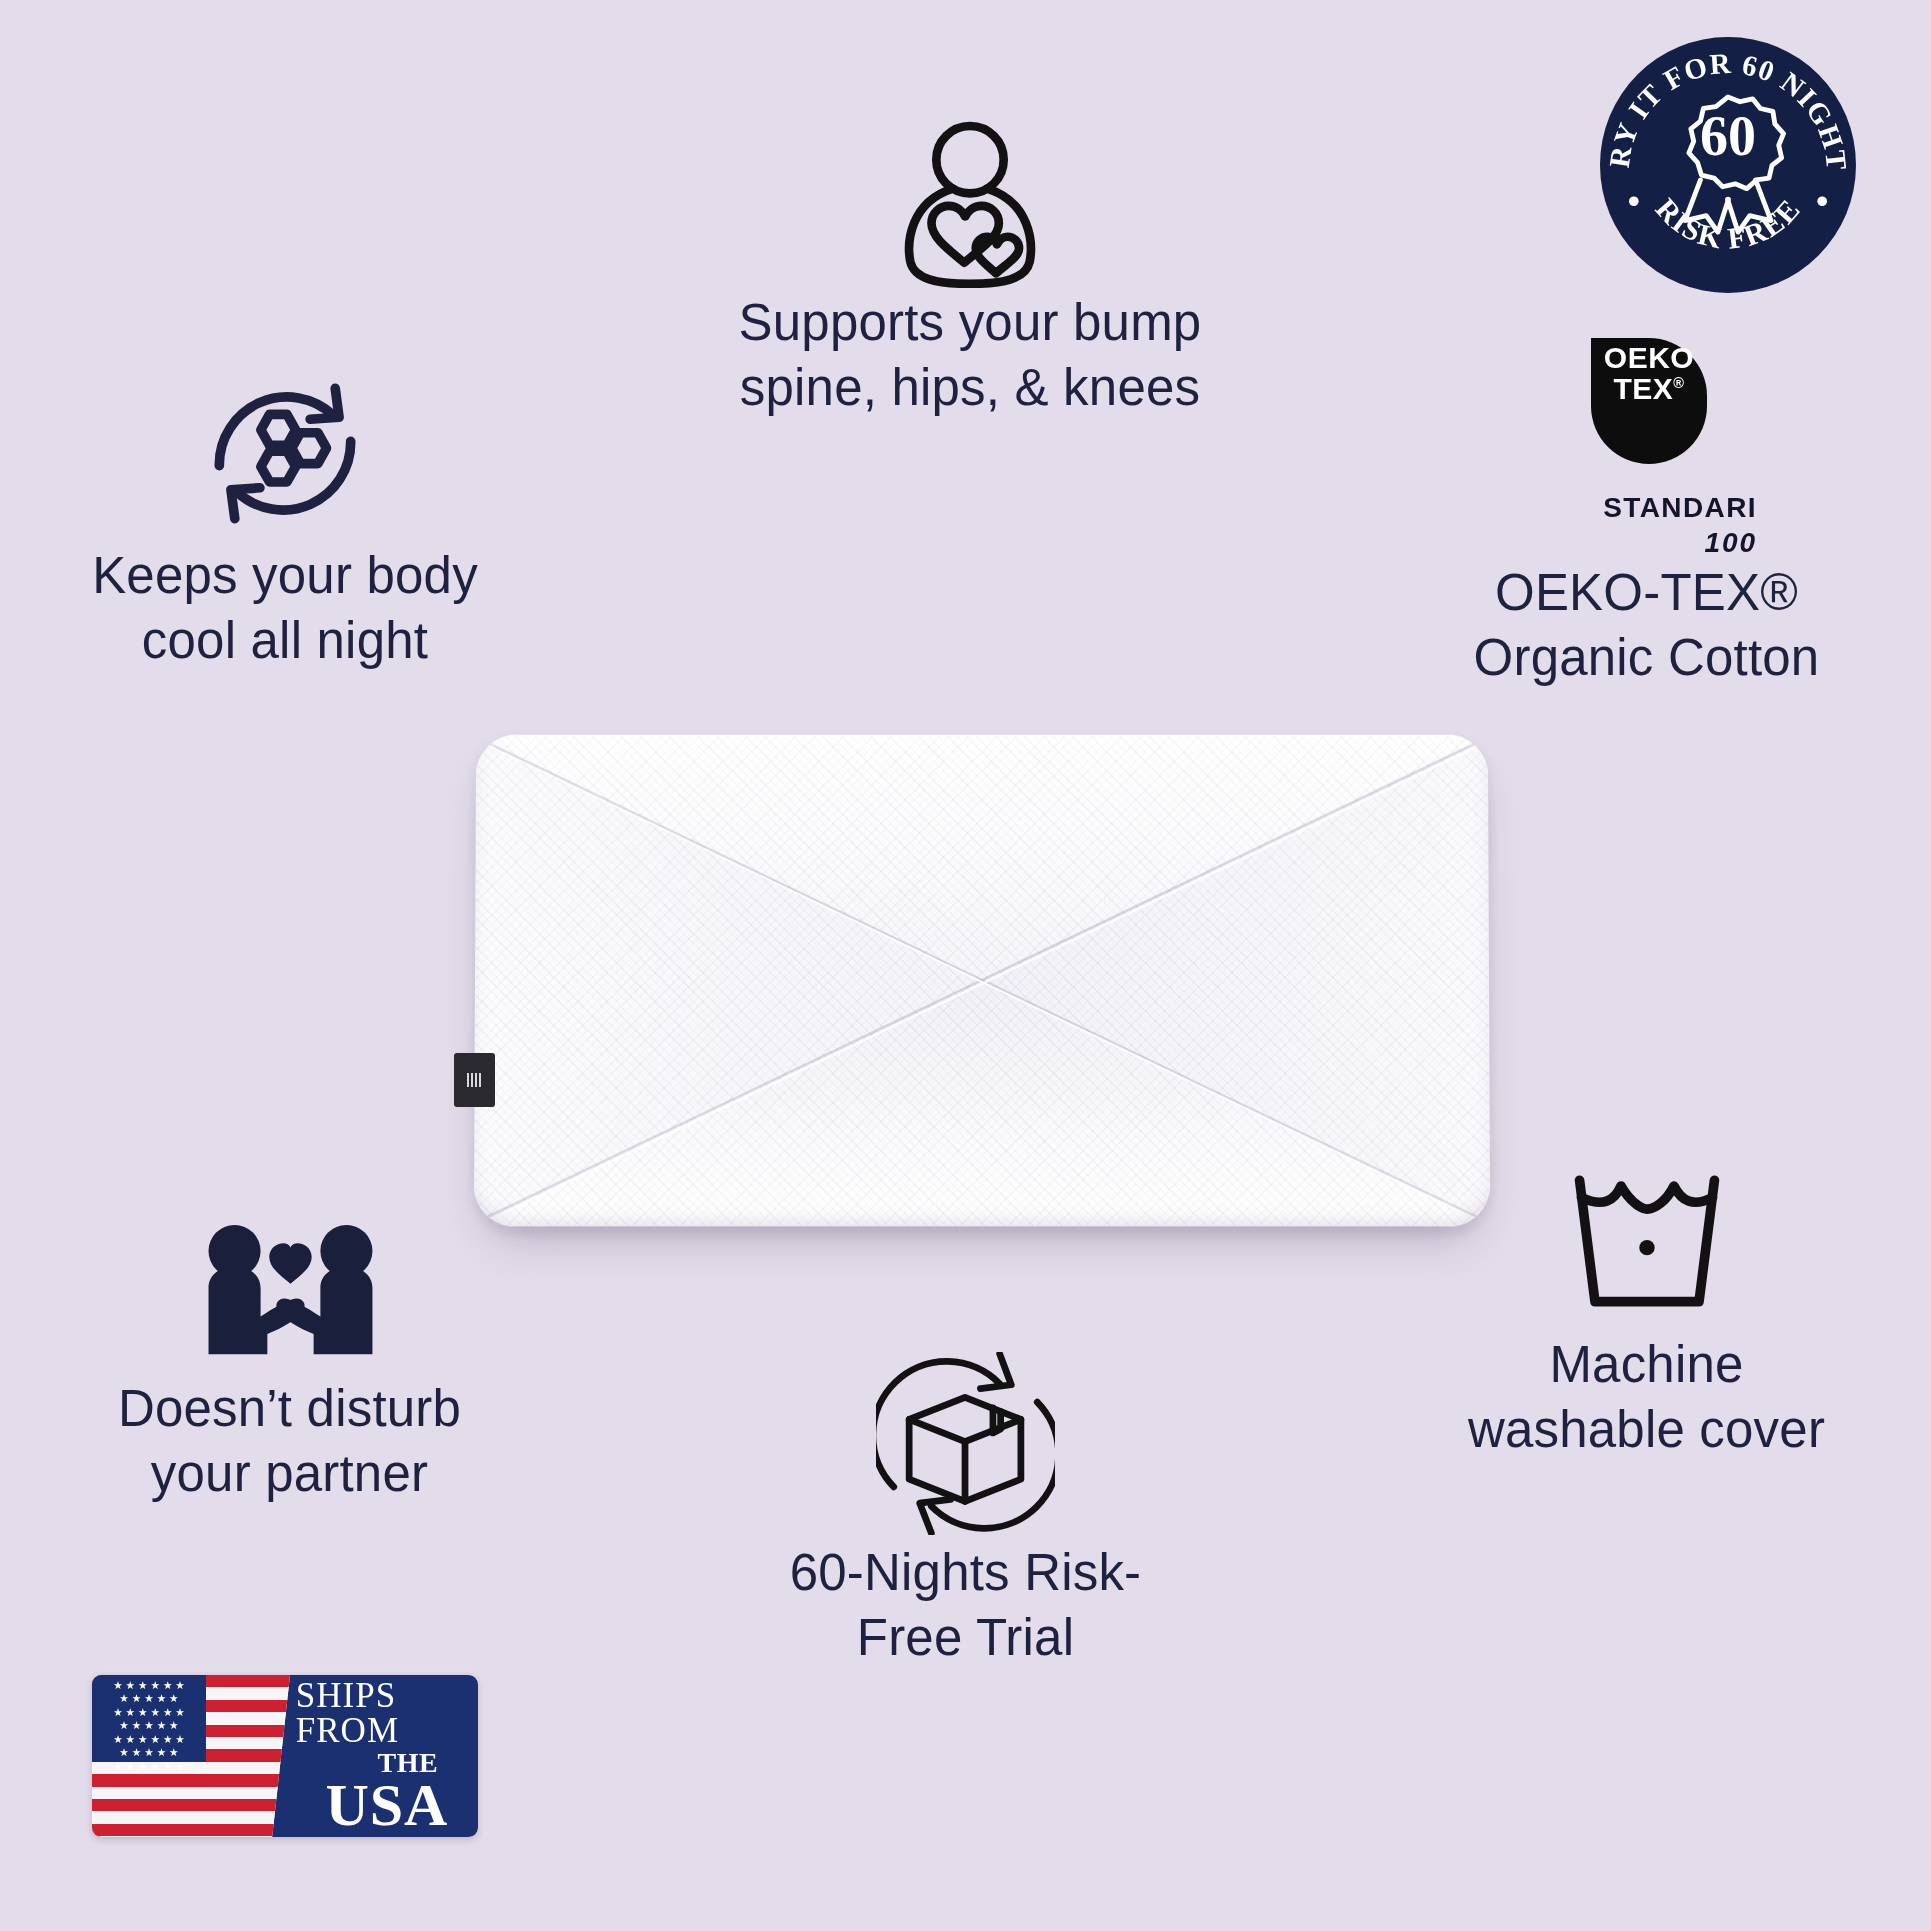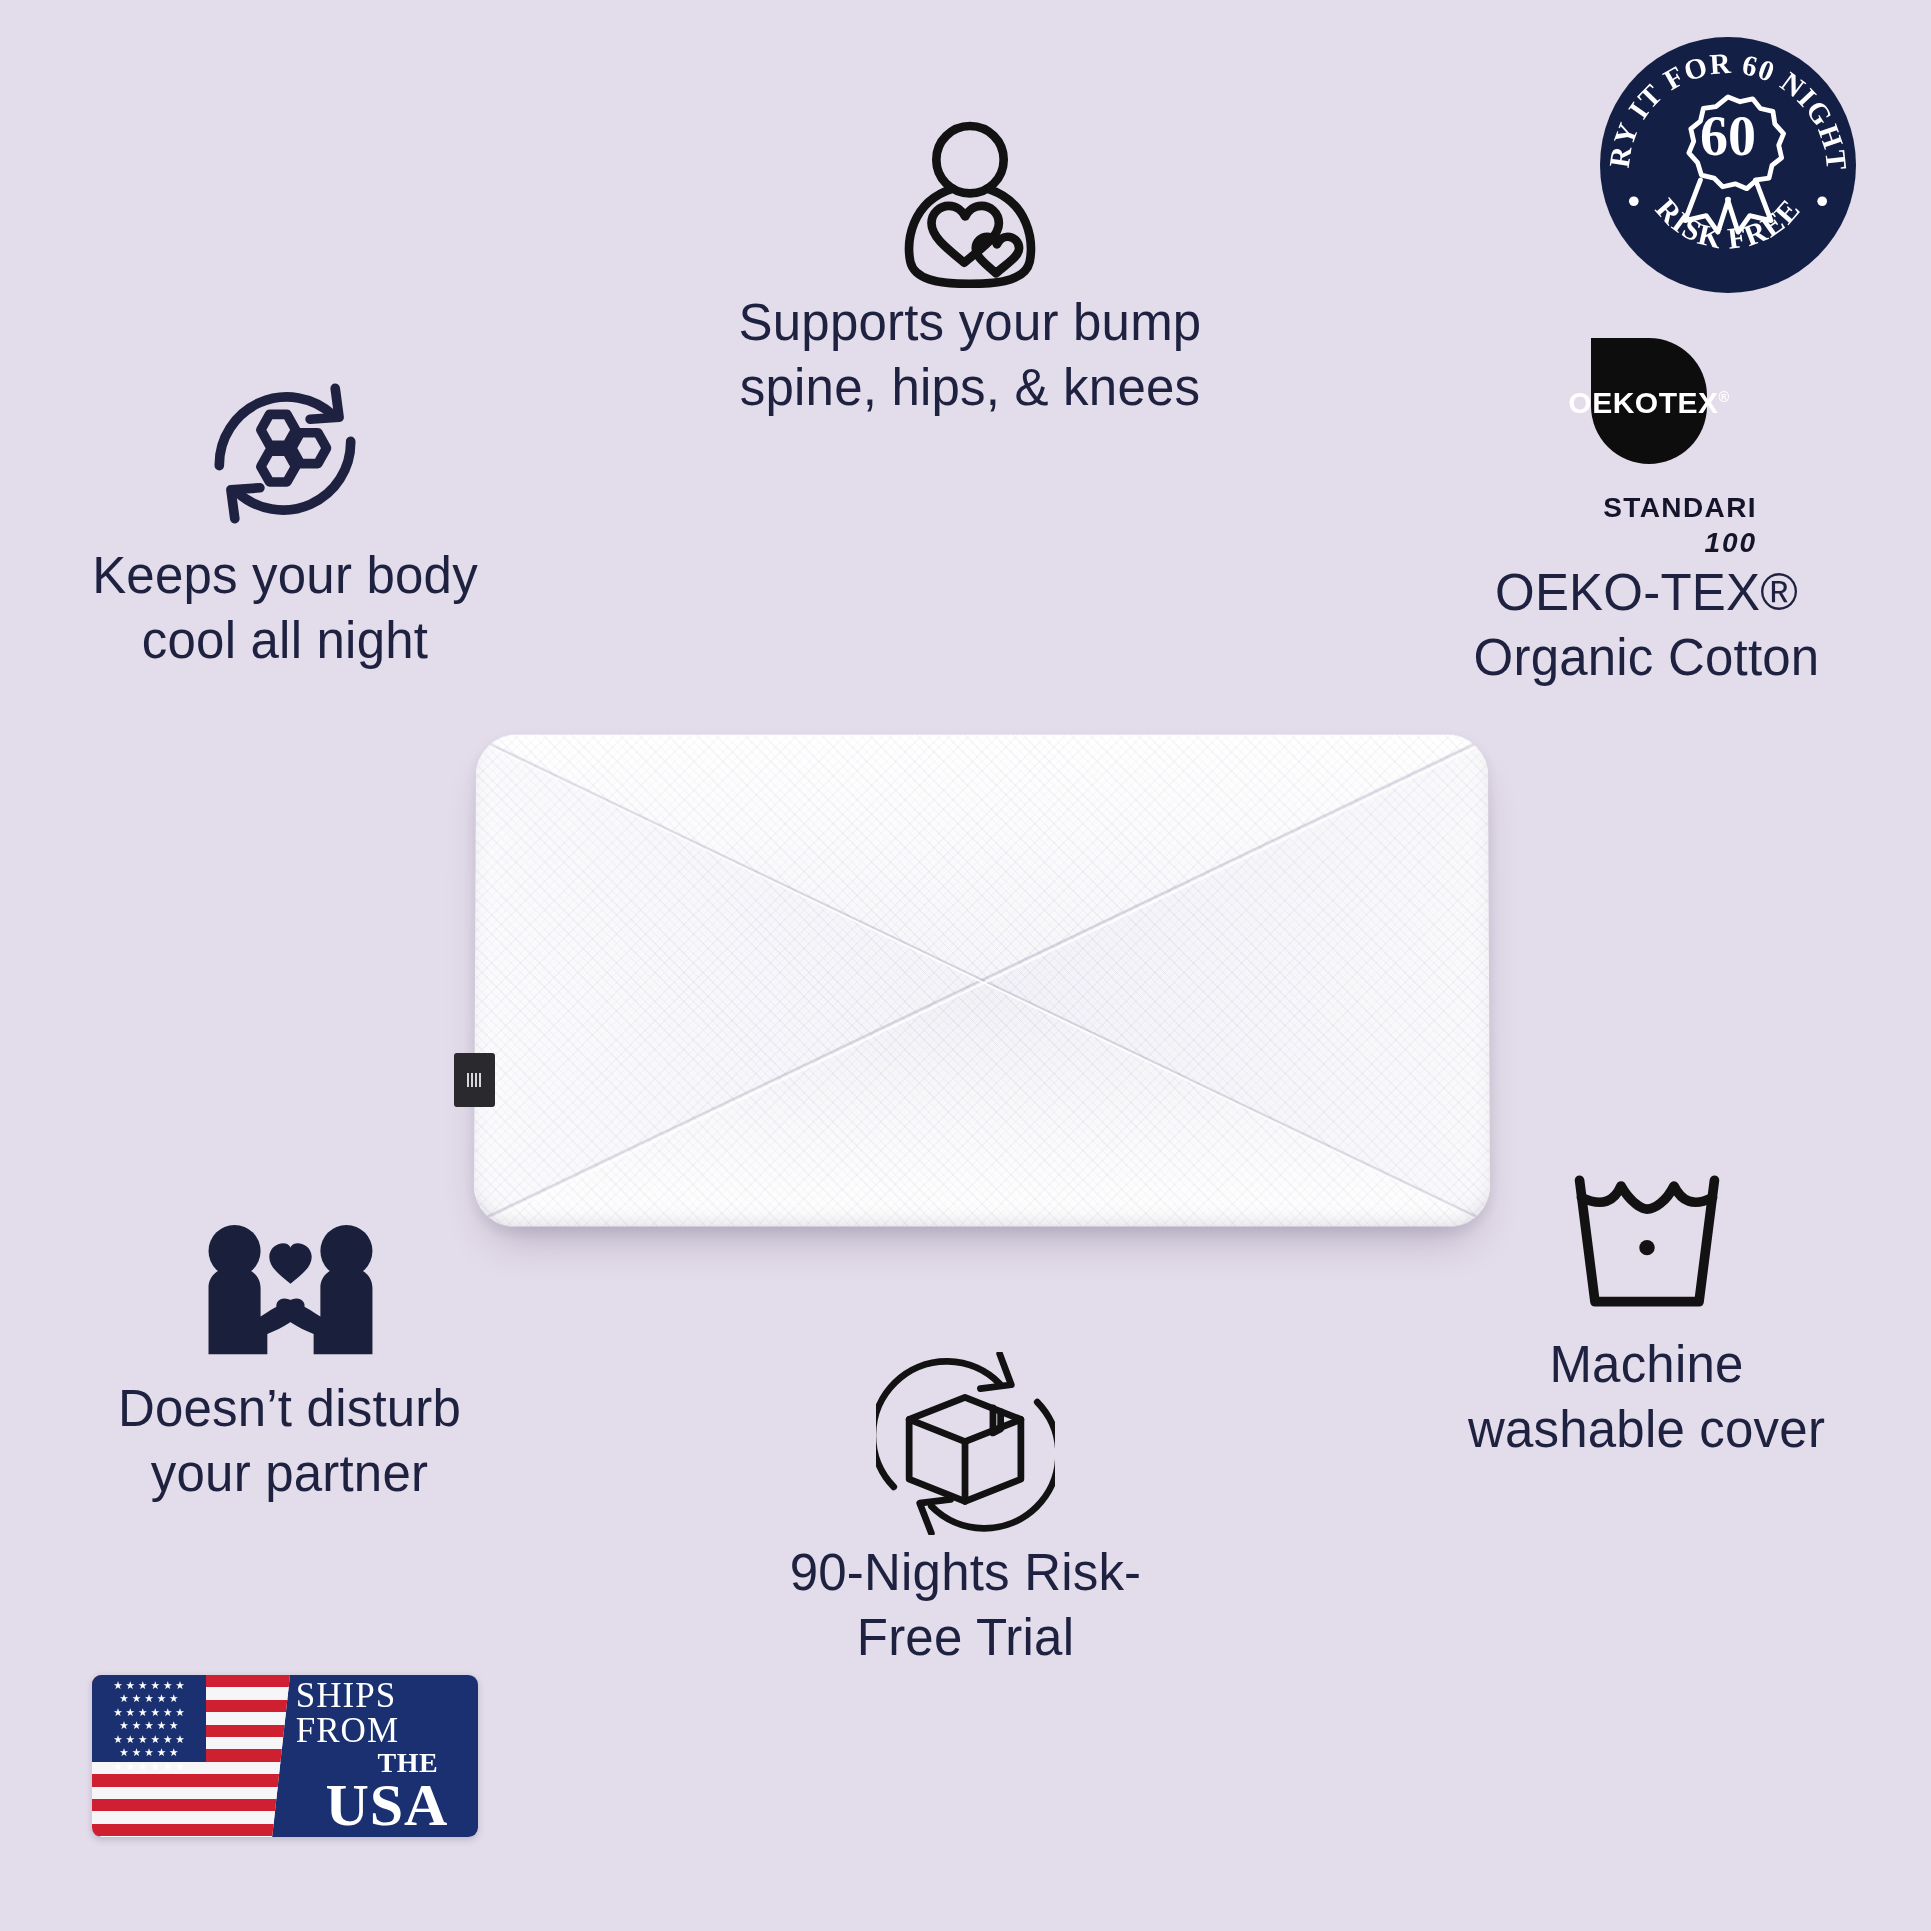--- a/index.html
+++ b/index.html
@@ -37,22 +37,22 @@
 
   
   #oeko-logo {
     position:absolute; left:1591px; top:338px;
     width:116px; height:126px;
   }
   .oeko-drop {
     width:116px; height:126px;
     background:#0d0d0d;
     border-radius:0 58px 58px 58px;
-    display:flex; flex-direction:row;
-    align-items:center; justify-content:center;
+    display:flex; flex-direction:column;
+    align-items:center; 
     padding-top:3.9px;
   }
   .oeko-drop .l1, .oeko-drop .l2 {
     color:#fff; font-weight:700;
     font-size:30px; line-height:1.05;
     letter-spacing:0.5px;
     font-family:"Liberation Sans", sans-serif;
   }
   .oeko-drop .l2 { position:relative; }
   .oeko-drop .reg { font-size:14.5px; vertical-align:super; }
@@ -321,21 +321,21 @@
         <polyline points="128,2 140,34 108,38"></polyline>
         <path d="M167 52 A 72 72 0 0 1 57 160"></path>
         <polyline points="57,188 45,157 77,153"></polyline>
 
         <path d="M92 47 L150 70 L150 132 L92 155 L34 132 L34 70 Z"></path>
         <path d="M34 70 L92 93 L150 70"></path>
         <path d="M92 93 L92 155"></path>
         <path d="M121 58 L121 84 L129 80 L129 62"></path>
       </svg>
     </div>
-    <div class="feature-label">90-Nights Risk-
+    <div class="feature-label">60-Nights Risk-
 Free Trial</div>
   </div>
 
   <div class="feature" style="left:1381px; top:1144px; width:531px;">
     <div class="icon-wrap" style="height:188px;">
       <svg class="line-icon" width="174" height="159" viewBox="0 0 180 165" fill="none" stroke="#121212" stroke-width="10" stroke-linecap="round" stroke-linejoin="round">
         <path d="M20 22 L36 148 L144 148 L160 22"></path>
         <path d="M22 40 C 44 50 56 44 63 28 C 72 44 84 52 90 52
                  C 98 52 110 44 118 28 C 126 44 138 50 158 40"></path>
         <circle cx="90" cy="92" r="8" fill="#121212" stroke="none"></circle>

